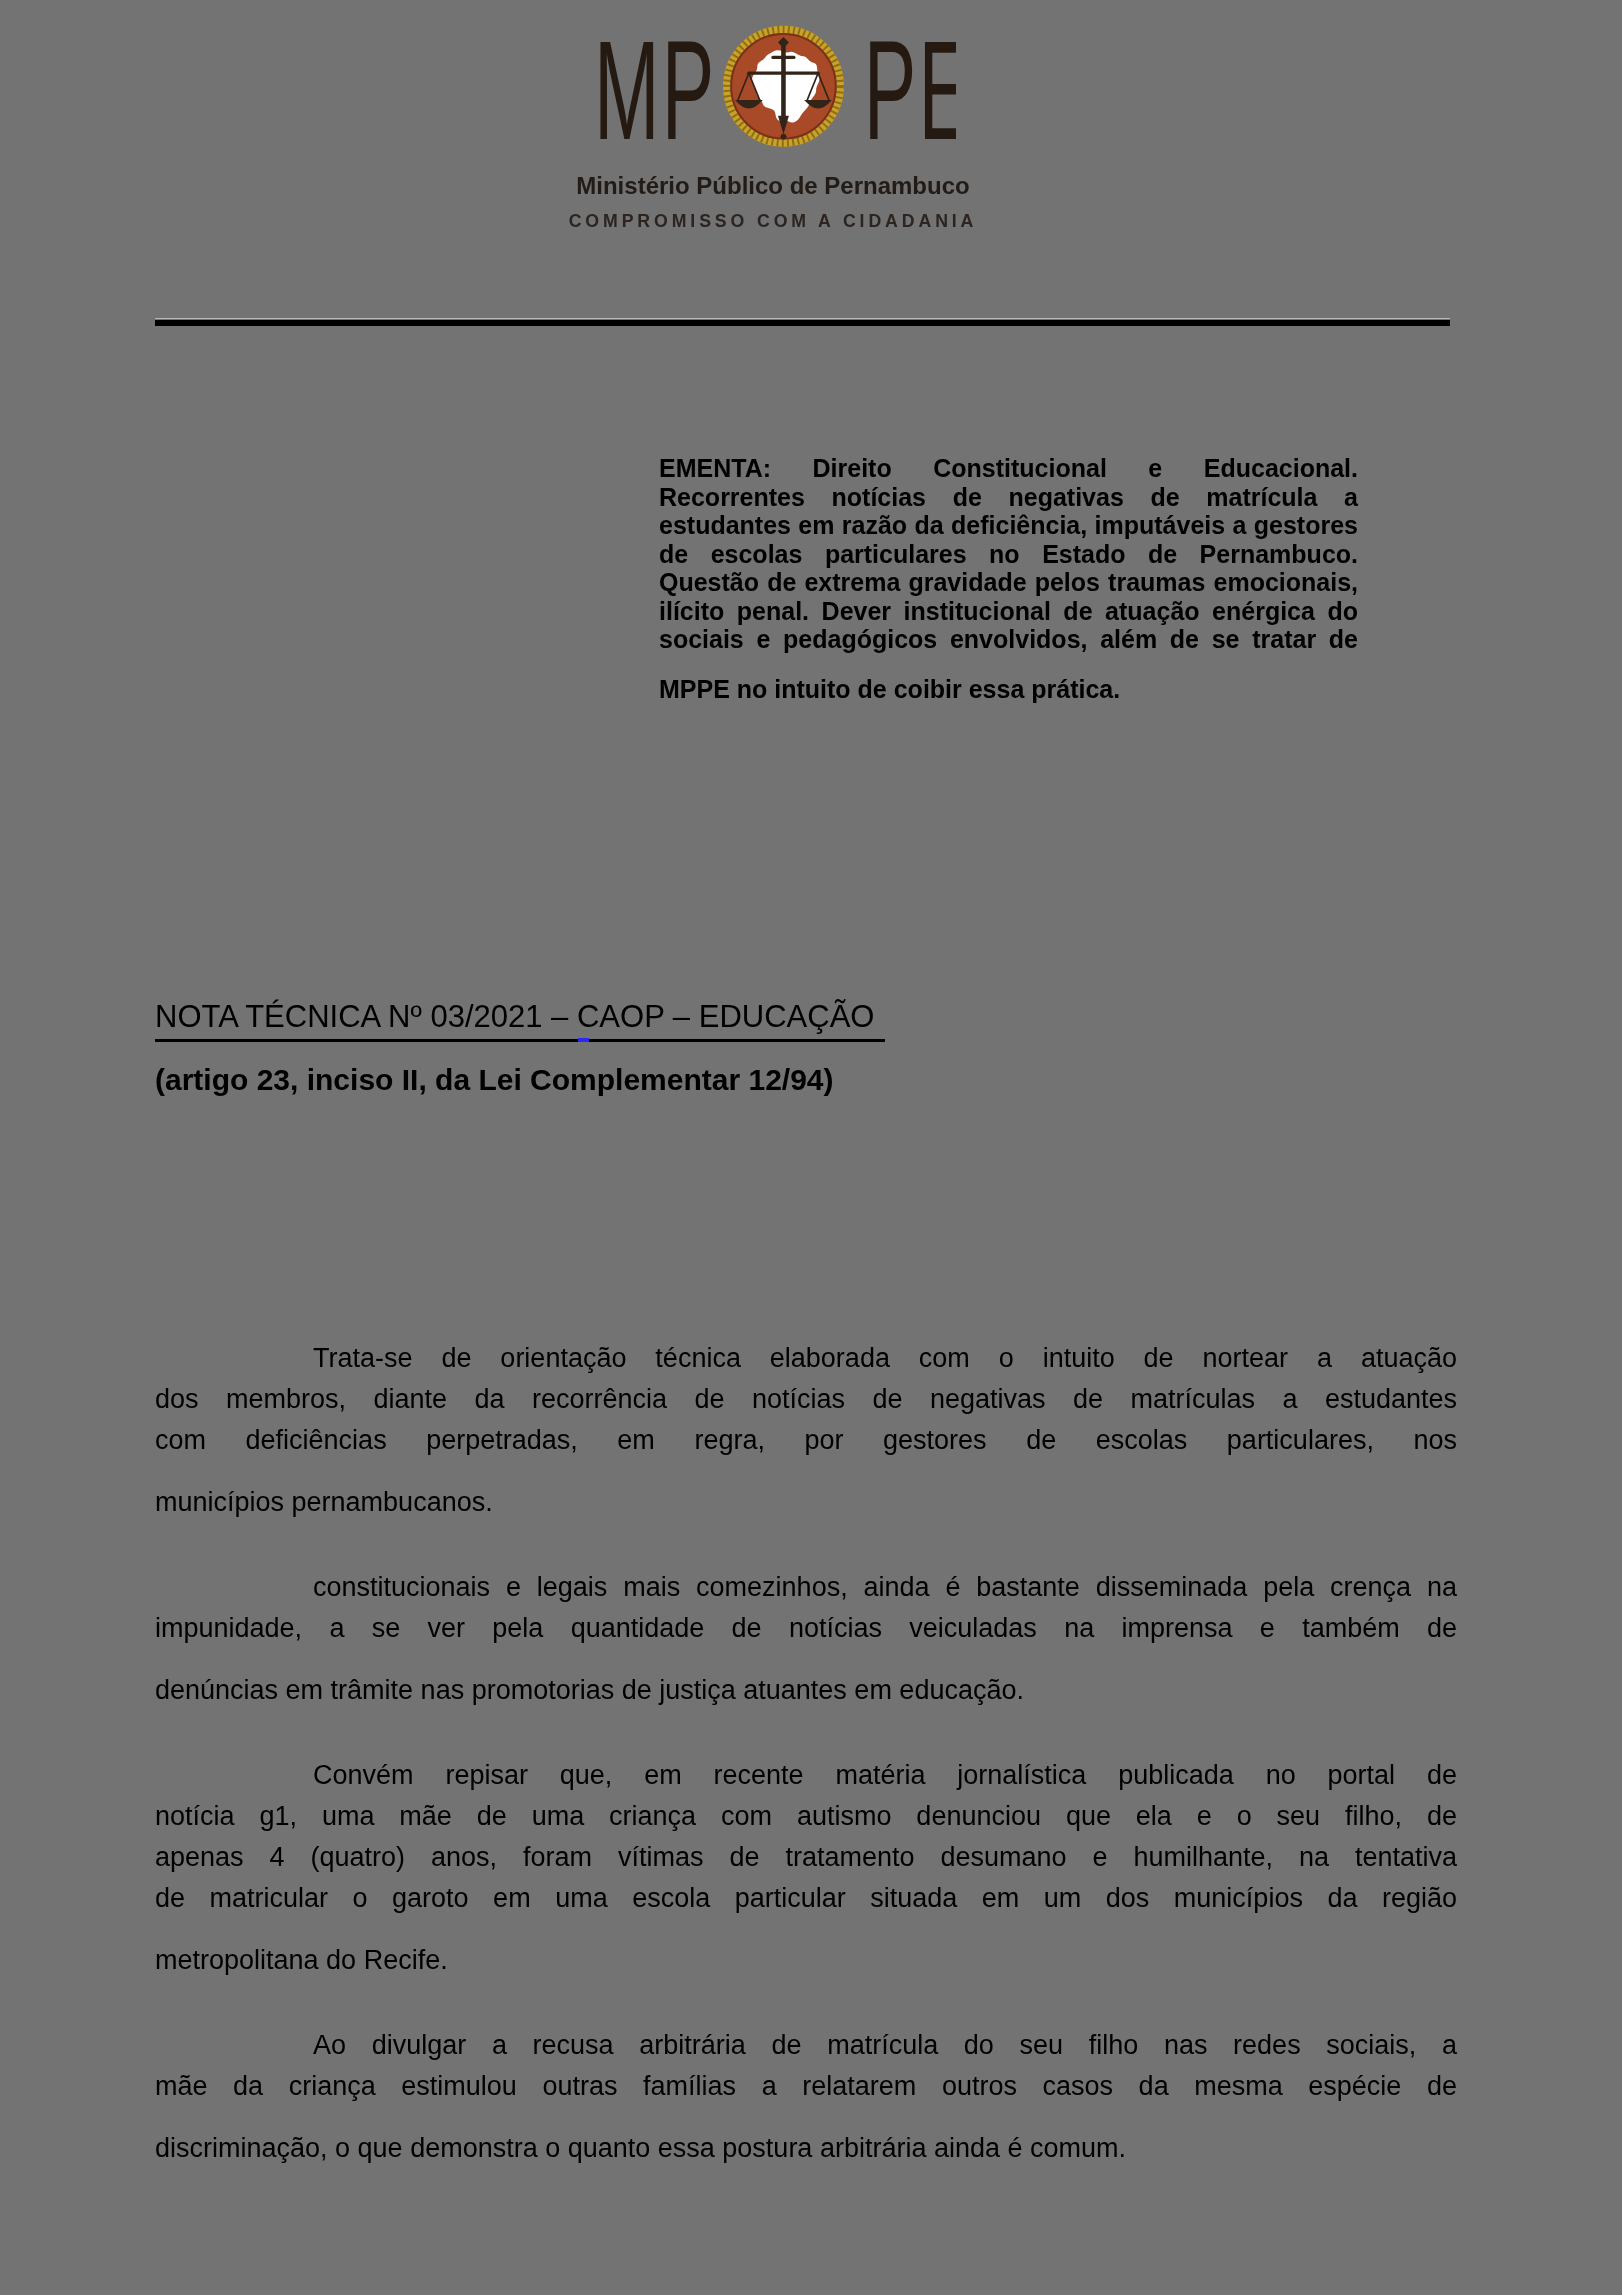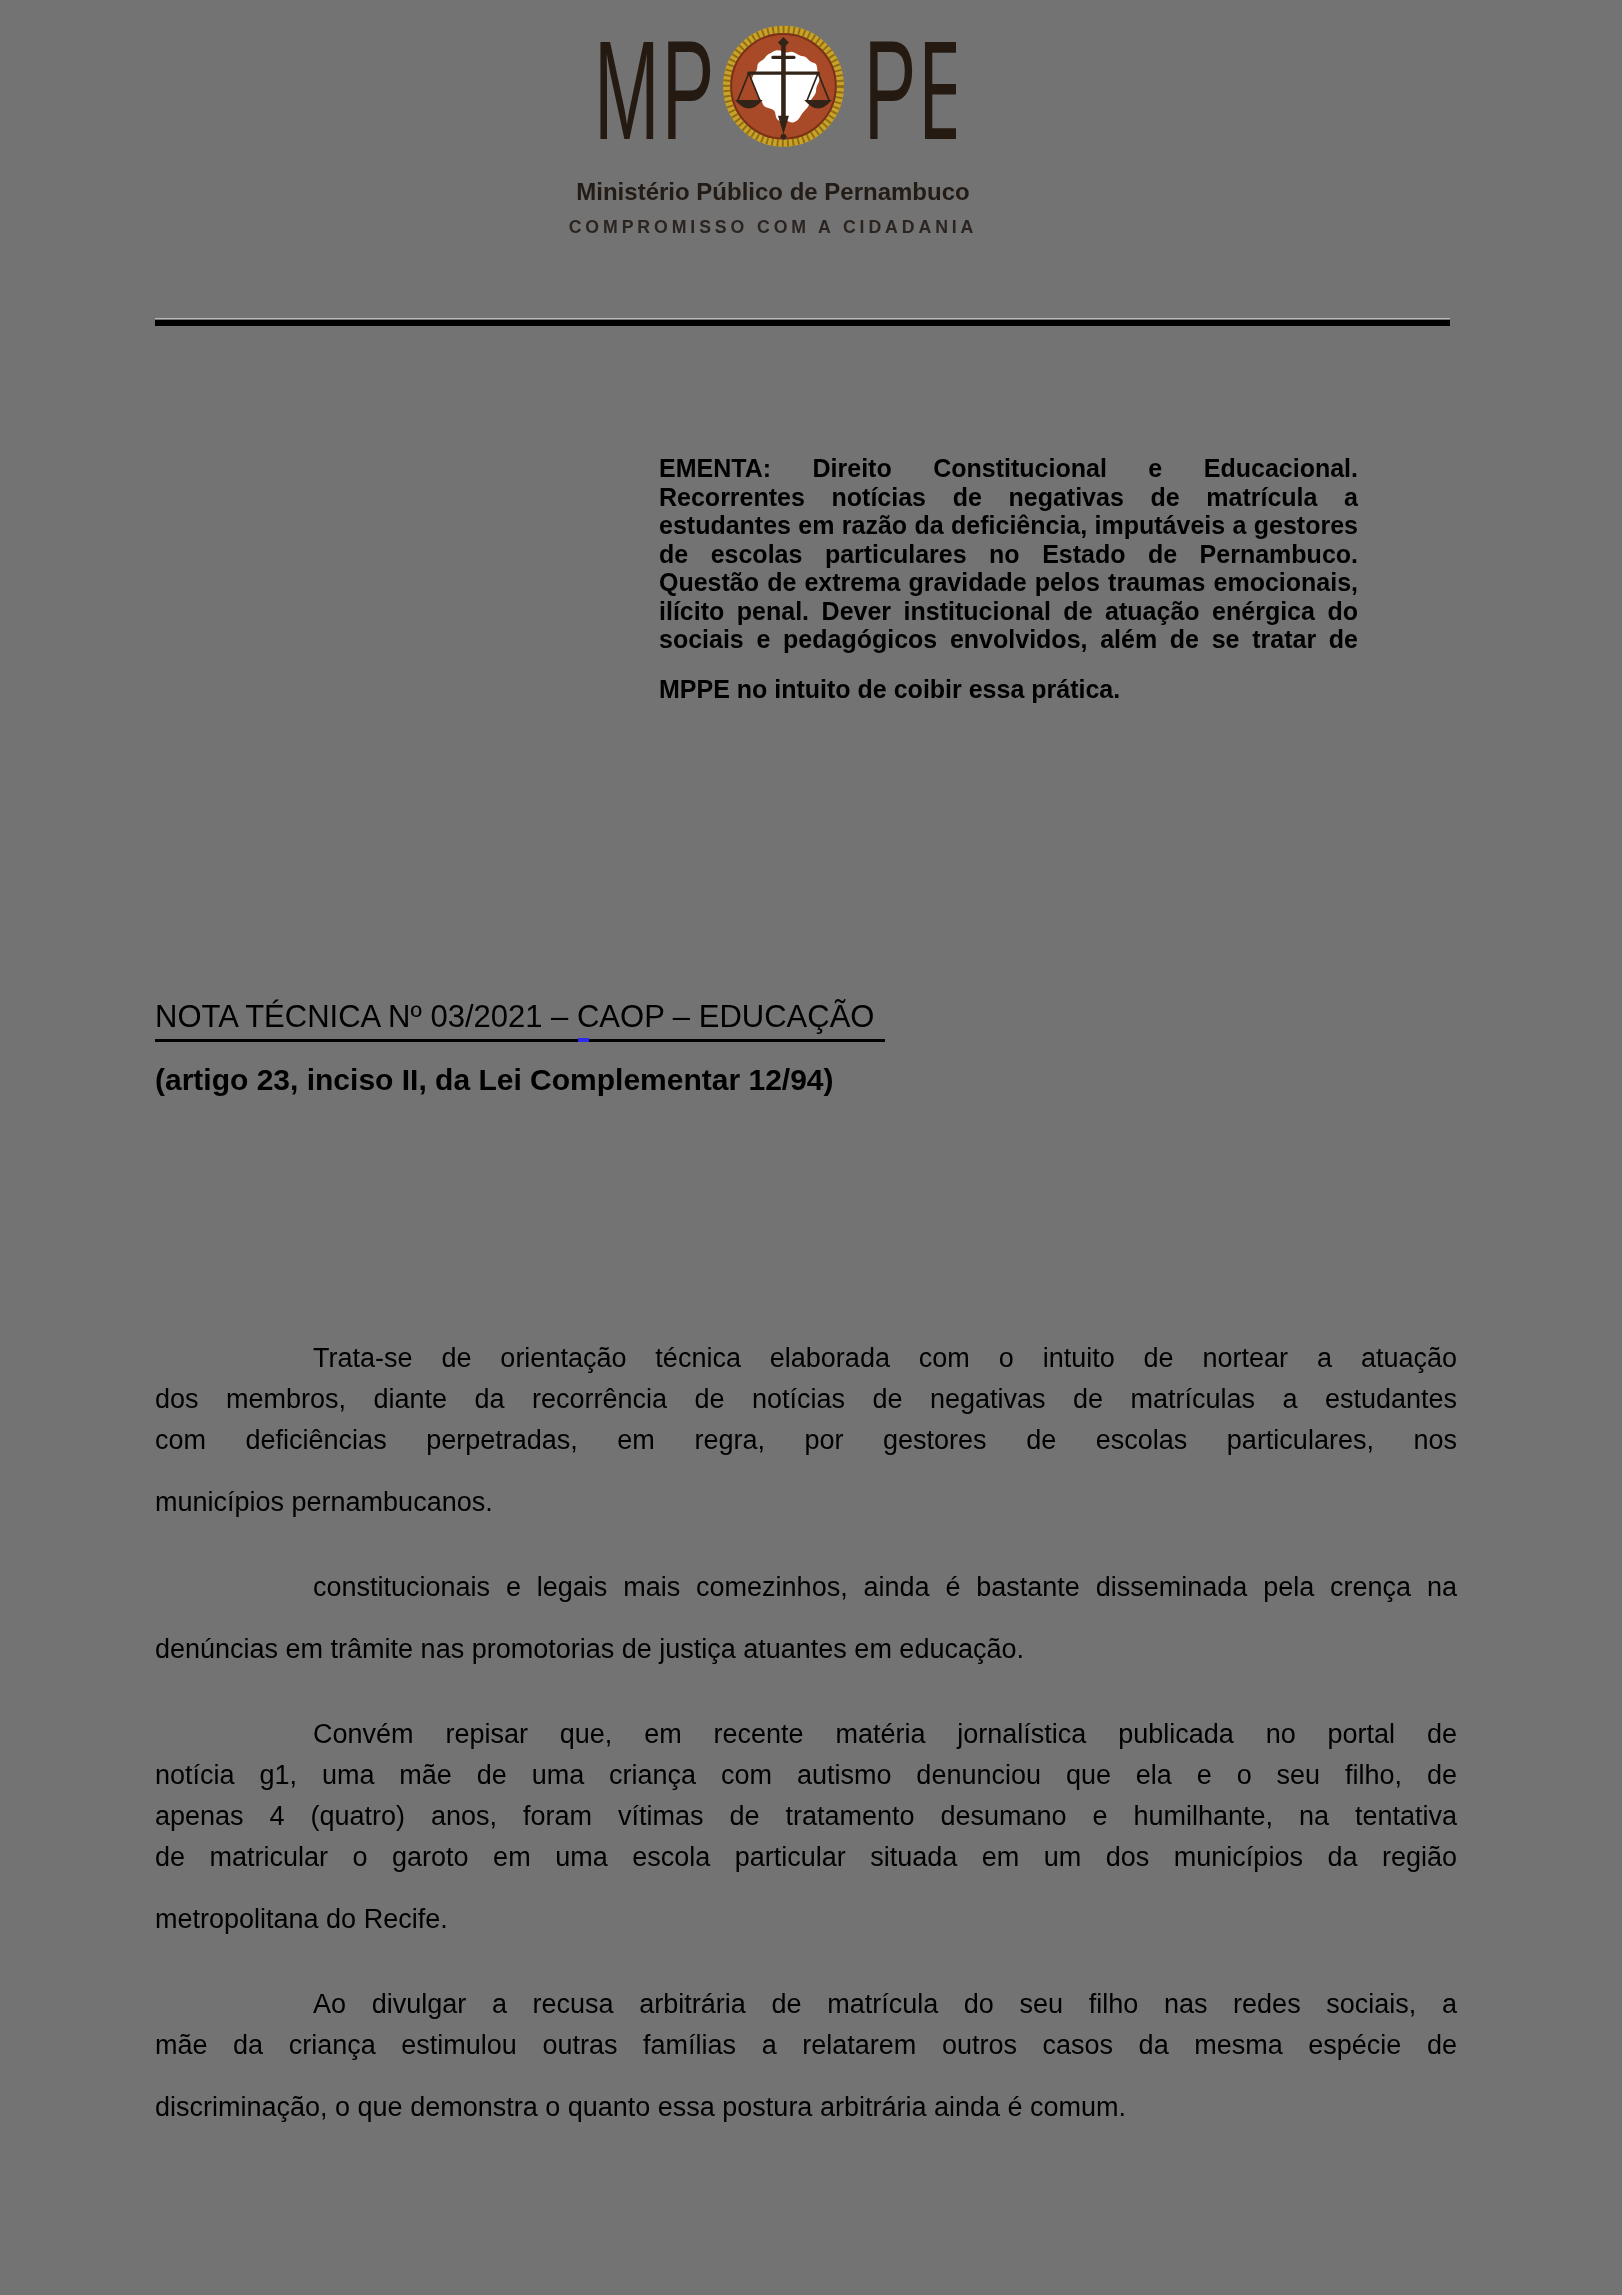--- a/index.html
+++ b/index.html
@@ -4,21 +4,21 @@
 <style>
   html,body { margin:0; padding:0; background:#888; }
   .page {
     position:relative; width:1622px; height:2295px; background:#737373;
     font-family:"Liberation Sans", sans-serif; color:#000; overflow:hidden;
   }
 
   
   .header-block { position:absolute; top:23.6px; left:0; width:1546px; text-align:center; }
   .logo-svg { display:inline-block; }
-  .org-name  { margin-top:21px;  font-size:24px; font-weight:bold; color:#231b15; letter-spacing:0px;text-align:center; }
+  .org-name  { margin-top:15px;  font-size:24px; font-weight:bold; color:#231b15; letter-spacing:0px;text-align:center; }
   .slogan    { margin-top:11.8px; font-size:17.7px; font-weight:bold; color:#2b2420; letter-spacing:3.9px; }
 
   .doc-title {
     position:absolute; top:221px; left:155px; width:1311px;
     text-align:center; font-weight:bold; font-size:33px; line-height:41px; color:#000;
   }
 
   .rule { position:absolute; top:320px; left:155px; width:1295px; height:5.9px; background:#000; }
   .rule::before { content:""; position:absolute; top:-2px; left:0; width:100%; height:1.3px; background:#b8b8b8; }
 
@@ -113,20 +113,21 @@
 
   <div class="body-text">
     <div class="paragraph">
         <div class="line">Trata-se de orientação técnica elaborada com o intuito de nortear a atuação</div>
         <div class="line">dos membros, diante da recorrência de notícias de negativas de matrículas a estudantes</div>
         <div class="line">com deficiências perpetradas, em regra, por gestores de escolas particulares, nos</div>
         <div class="line last-line">municípios pernambucanos.</div>
       </div>
     <div class="paragraph">
         <div class="line">constitucionais e legais mais comezinhos, ainda é bastante disseminada pela crença na</div>
+        <div class="line">impunidade, a se ver pela quantidade de notícias veiculadas na imprensa e também de</div>
         <div class="line last-line">denúncias em trâmite nas promotorias de justiça atuantes em educação.</div>
       </div>
     <div class="paragraph">
         <div class="line">Convém repisar que, em recente matéria jornalística publicada no portal de</div>
         <div class="line">notícia g1, uma mãe de uma criança com autismo denunciou que ela e o seu filho, de</div>
         <div class="line">apenas 4 (quatro) anos, foram vítimas de tratamento desumano e humilhante, na tentativa</div>
         <div class="line">de matricular o garoto em uma escola particular situada em um dos municípios da região</div>
         <div class="line last-line">metropolitana do Recife.</div>
       </div>
     <div class="paragraph">

